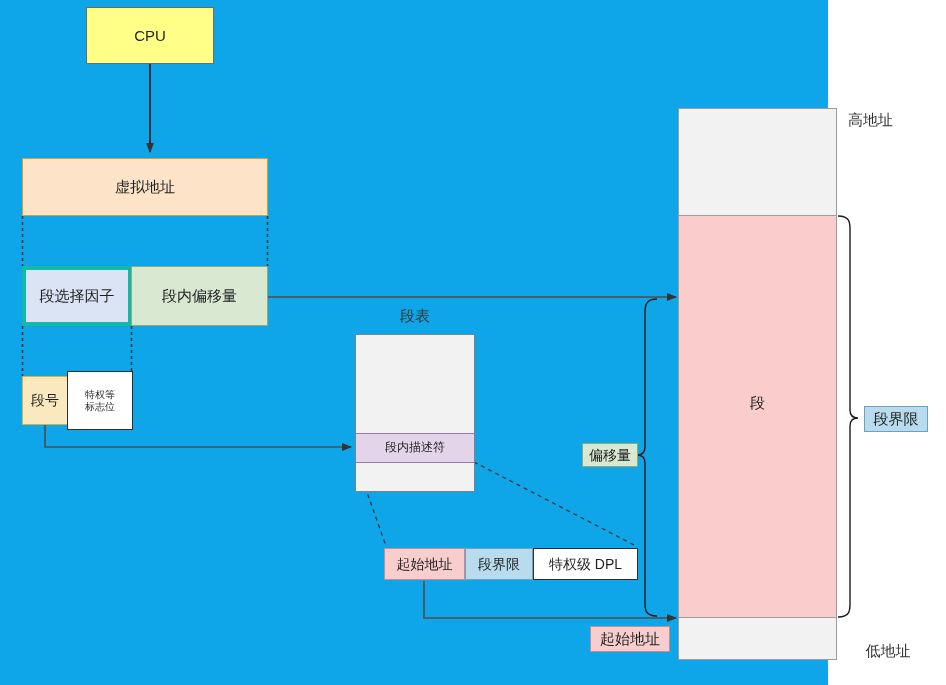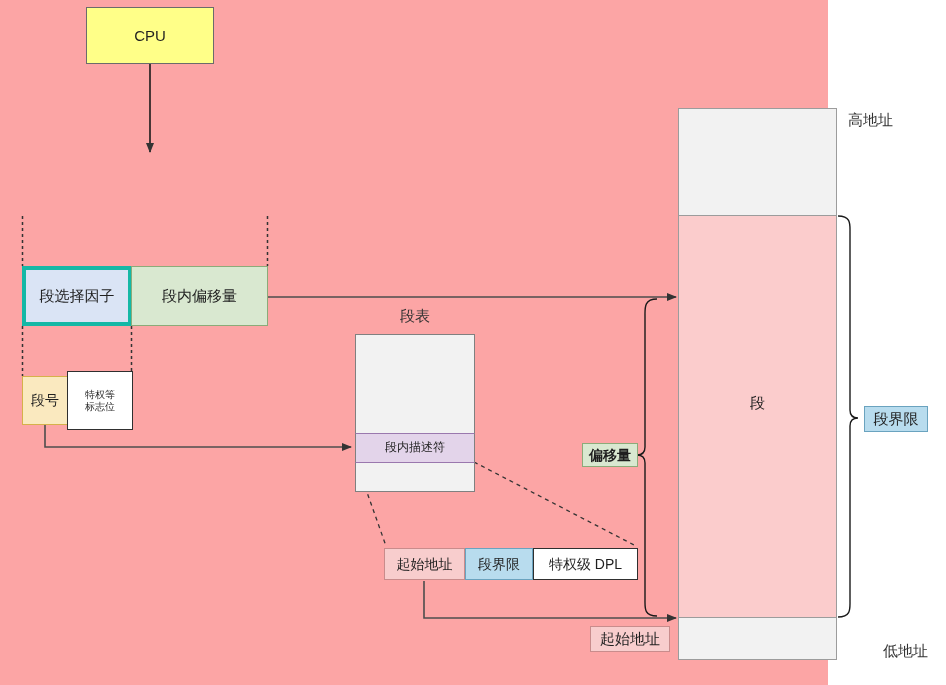--- a/index.html
+++ b/index.html
@@ -1,21 +1,21 @@
 <!DOCTYPE html>
 <html><head>
 <meta charset="utf-8">
 <style>
   html,body{margin:0;padding:0;background:#ffffff;}
   body{
     width:946px;height:685px;
     font-family:"Liberation Sans","DejaVu Sans",sans-serif;
     overflow:hidden;
   }
-  #stage{position:relative;width:828px;height:685px;background:#fca5a5;}
+  #stage{position:relative;width:828px;height:685px;background:#0ea5e9;}
   .box{
     position:absolute;box-sizing:border-box;
     display:flex;align-items:center;justify-content:center;
     text-align:center;line-height:1.15;
     color:#1f1f1f;font-size:15px;
     white-space:pre-line;
   }
   .lbl{
     position:absolute;box-sizing:border-box;
     display:flex;align-items:center;justify-content:center;
@@ -66,20 +66,23 @@
              C850,416 853,418 858,418
              C853,418 850,420 850,426
              L850,601
              C850,609 851,617 838,617" stroke="#1a1a1a" stroke-width="1.4" fill="none"></path>
   </svg>
 
   <div class="box" style="left:86px;top:7px;width:128px;height:57px;background:#ffff88;border:1.5px solid #6b6b6b;">
     <span>CPU</span>
   </div>
 
+  <div class="box" style="left:22px;top:158px;width:246px;height:58px;background:#fde4c8;border:1.5px solid #d6a029;">
+    <span>虚拟地址</span>
+  </div>
 
   <div class="box" style="left:22px;top:266px;width:110px;height:60px;background:#dae4f5;border:4px solid #14b8a6;">
     <span>段选择因子</span>
   </div>
   <div class="box" style="left:131px;top:266px;width:137px;height:60px;background:#d9e8d0;border:1px solid #8bab79;">
     <span>段内偏移量</span>
   </div>
 
   <div class="box" style="left:22px;top:376px;width:46px;height:49px;background:#fae9bf;border:1px solid #d6b14a;font-size:14px;">
     <span>段号</span>
@@ -110,25 +113,25 @@
 
   <div class="box" style="left:678px;top:108px;width:159px;height:108px;background:#f2f2f2;border:1px solid #9c9c9c;"></div>
   <div class="box" style="left:678px;top:215px;width:159px;height:403px;background:#fbcccc;border:1px solid #9c9c9c;">
     <span style="position:absolute;top:178px;left:0;right:0;text-align:center;font-size:15px;">段</span>
   </div>
   <div class="box" style="left:678px;top:617px;width:159px;height:43px;background:#f2f2f2;border:1px solid #9c9c9c;"></div>
 
   <div class="lbl" style="left:848px;top:108px;width:80px;height:22px;justify-content:flex-start;align-items:flex-end;">
     <span>高地址</span>
   </div>
-  <div class="lbl" style="left:848px;top:640px;width:80px;height:22px;justify-content:flex-end;">
+  <div class="lbl" style="left:848px;top:640px;width:80px;height:22px;justify-content:center;">
     <span>低地址</span>
   </div>
 
-  <div class="box" style="left:582px;top:443px;width:56px;height:24px;background:#d9e8d0;border:1px solid #8bab79;font-size:14px;font-weight:bold;">
+  <div class="box" style="left:582px;top:443px;width:56px;height:24px;background:#d9e8d0;border:1px solid #8bab79;font-size:14px;">
     <span>偏移量</span>
   </div>
 
   <div class="box" style="left:864px;top:406px;width:64px;height:26px;background:#b8dcee;border:1px solid #6aa3bf;font-size:15px;">
     <span>段界限</span>
   </div>
 
   <div class="box" style="left:590px;top:626px;width:80px;height:26px;background:#f8cdcd;border:1px solid #c98c8c;font-size:15px;">
     <span>起始地址</span>
   </div>

